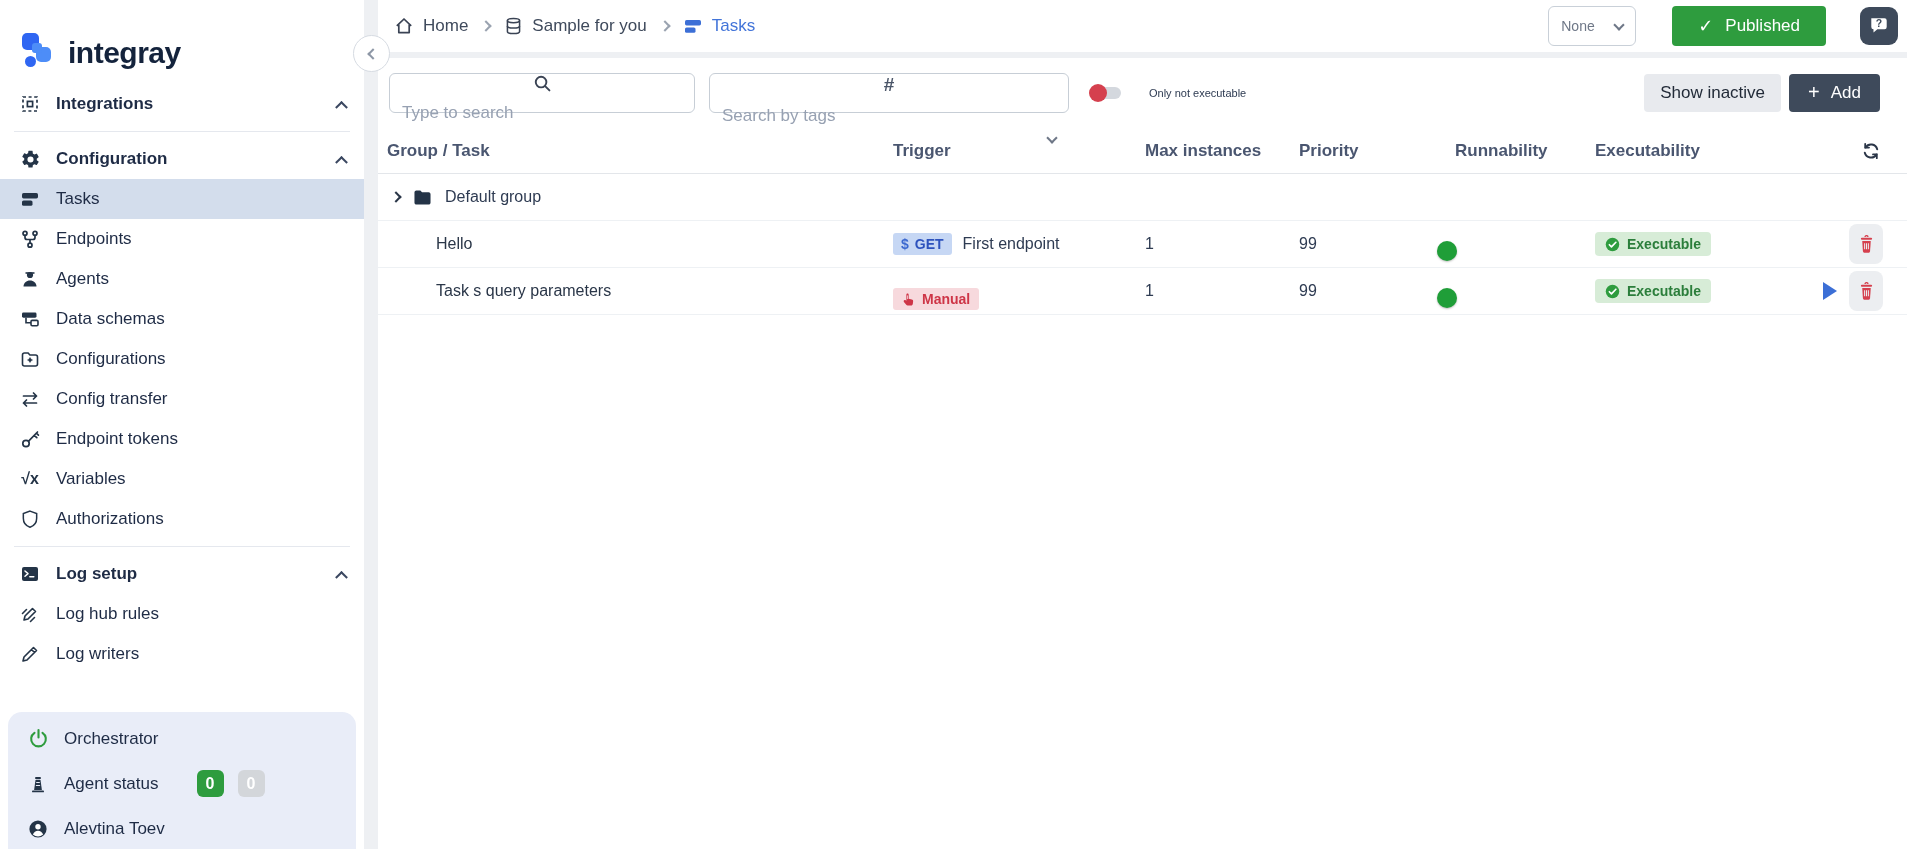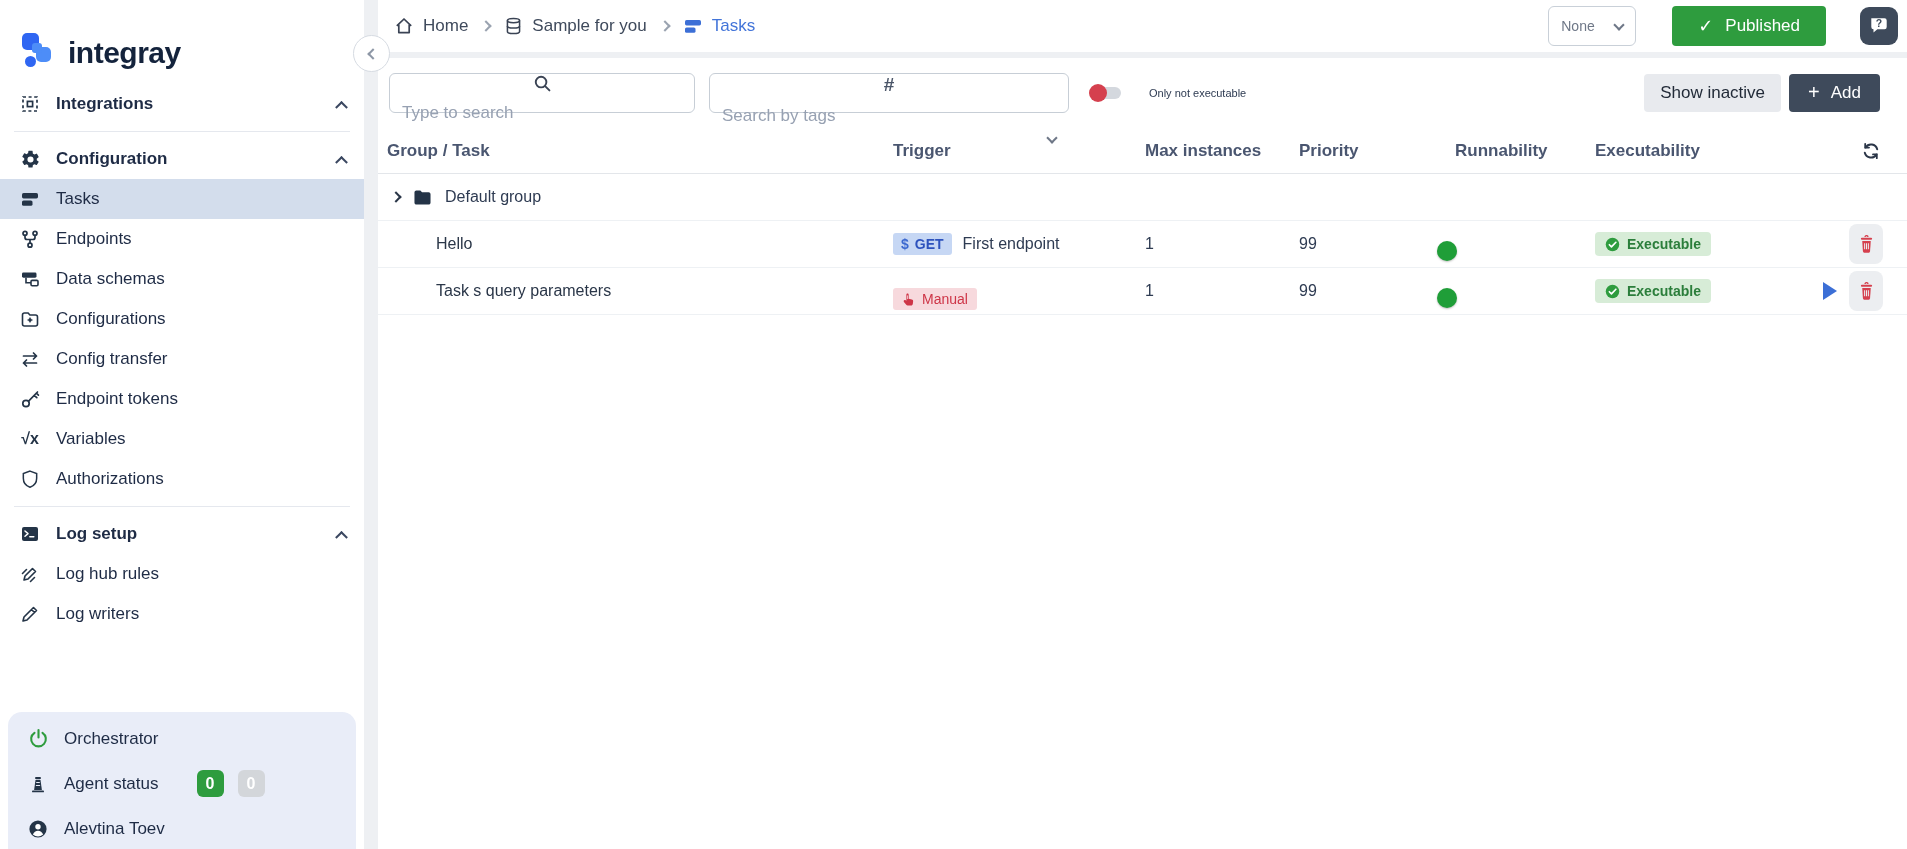--- a/index.html
+++ b/index.html
@@ -71,21 +71,21 @@
   .trow { display:grid; grid-template-columns:506px 252px 154px 156px 140px 223px 1fr; align-items:center; padding-left:9px; }
   .thead { height:46px; border-bottom:1px solid #e3e6ea; color:#4a5670; font-weight:700; font-size:17px; }
   .thead .cell-actions { display:flex; justify-content:flex-end; padding-right:26px; }
   .row { height:47px; border-bottom:1px solid #eef1f4; font-size:16px; color:#2e3b52; }
   .group-cell { display:flex; align-items:center; gap:13px; }
   .group-cell .chev { width:8px; height:8px; border-color:#2a3648; margin-left:5px; }
   .task-name { padding-left:49px; font-weight:400; color:#2a3648; }
   .trigger-cell { display:flex; align-items:center; gap:11px; }
   .badge-get { display:inline-flex; align-items:center; gap:6px; background:#c6d7f4; border-radius:3px; padding:3px 8px; font-size:14px; font-weight:700; color:#2d52bd; }
   .badge-get .dollar { color:#3b68cf; }
-  .badge-manual { display:inline-flex; align-items:center; gap:7px; background:#f7d9dd; border-radius:3px; padding:3px 9px; font-size:14px; font-weight:400; color:#ce3547;margin-top:16px; }
+  .badge-manual { display:inline-flex; align-items:center; gap:7px; background:#f7d9dd; border-radius:3px; padding:3px 9px; font-size:14px; font-weight:700; color:#ce3547;margin-top:16px; }
   .toggle-green { position:relative; width:32px; height:14px; background:#cdd2d9; border-radius:7px; cursor:pointer; }
   .toggle-green .knob { position:absolute; right:-2px; top:-3px; width:20px; height:20px; border-radius:50%; background:#1f9e38; box-shadow:0 1px 2px rgba(0,0,0,.25); }
   .badge-exec { display:inline-flex; align-items:center; gap:7px; background:#d7ecd7; border-radius:4px; padding:4px 10px; font-size:14px; font-weight:700; color:#2b7e3b; }
   .cell-actions { display:flex; justify-content:flex-end; align-items:center; gap:12px; padding-right:24px; }
   .btn-trash { width:34px; height:40px; background:#eceef1; border-radius:8px; display:flex; align-items:center; justify-content:center; cursor:pointer; }
   .btn-play { width:0; height:0; border-top:9px solid transparent; border-bottom:9px solid transparent; border-left:14px solid #3c6fd6; cursor:pointer; }
   .refresh { color:#2b3648; cursor:pointer; display:flex; }
 </style>
 </head>
 <body>
@@ -142,20 +142,30 @@
       <div class="sb-item">
         <span class="ic">
           <svg width="20" height="20" viewBox="0 0 20 20" fill="none" stroke="#243447" stroke-width="1.7">
             <circle cx="5" cy="4.3" r="2"></circle>
               <circle cx="15" cy="4.3" r="2"></circle>
               <circle cx="10" cy="16.2" r="2"></circle>
             <path d="M5 6.5 v2 q0 2 2 2 h6 q2 0 2 -2 v-2 M10 10.5 v3.5"></path>
           </svg>
         </span>
         <span>Endpoints</span>
+      </div>
+      <div class="sb-item">
+        <span class="ic">
+          <svg width="20" height="20" viewBox="0 0 20 20" fill="#243447">
+            <circle cx="10" cy="6" r="3.1"></circle>
+            <path d="M3.5 17.5 c0-3.6 2.9-6.1 6.5-6.1 s6.5 2.5 6.5 6.1 Z"></path>
+            <path d="M5.5 4 h9" stroke="#243447" stroke-width="1.6"></path>
+          </svg>
+        </span>
+        <span>Agents</span>
       </div>
       <div class="sb-item">
         <span class="ic">
           <svg width="20" height="20" viewBox="0 0 20 20">
             <rect x="2" y="3.5" width="14.5" height="5.2" rx="1.4" fill="#243447"></rect>
             <path d="M6 8.7 v5 h5" stroke="#243447" stroke-width="1.6" fill="none"></path>
             <rect x="11" y="11.4" width="7" height="5.4" rx="1.2" fill="none" stroke="#243447" stroke-width="1.6"></rect>
           </svg>
         </span>
         <span>Data schemas</span>

